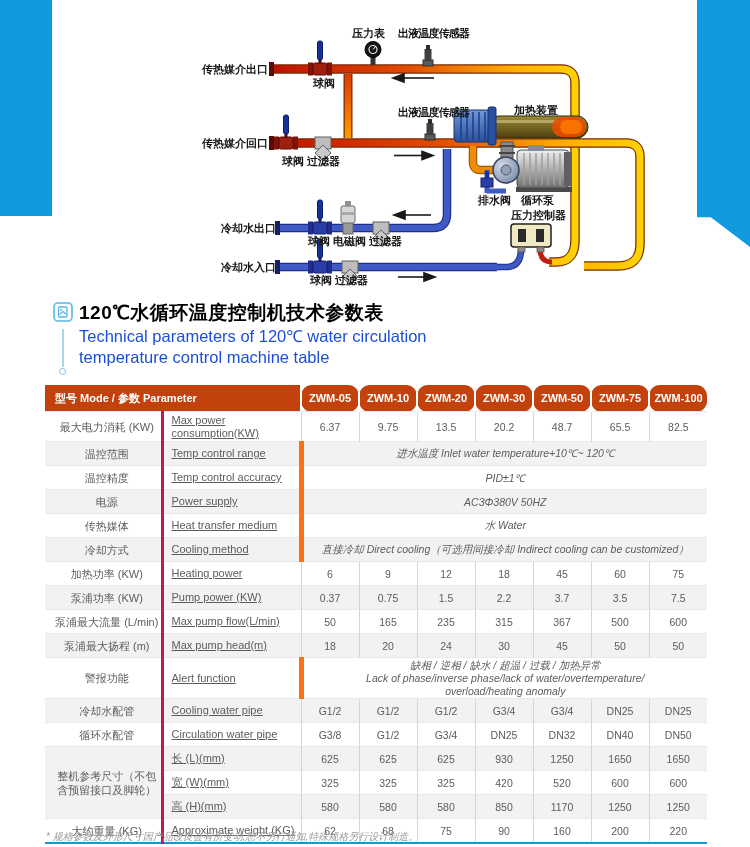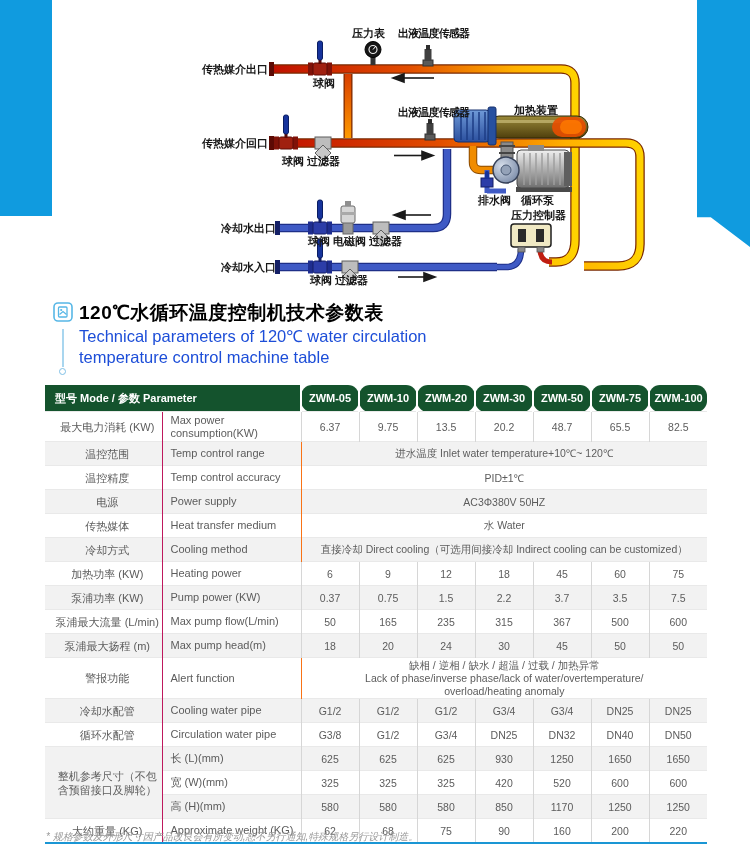--- a/index.html
+++ b/index.html
@@ -15,29 +15,29 @@
   
   .title-block{position:absolute;left:53px;top:300px;}
   .title-icon{position:absolute;left:0;top:2px;width:20px;height:20px;}
   .vline{position:absolute;left:9px;top:29px;width:2px;height:38px;background:#a9d6ef;}
   .vdot{position:absolute;left:6px;top:68px;width:5px;height:5px;border:1.5px solid #7fc0e6;border-radius:50%;background:#fff;}
   .title-zh{position:absolute;left:26px;top:0;width:600px;font-size:19px;font-weight:bold;color:#000000;letter-spacing:.5px;white-space:nowrap;}
   .title-en{position:absolute;left:26px;top:26px;width:600px;font-size:16.5px;color:#1d4ed8;line-height:21px;}
   
   .spec-table{position:absolute;left:45px;top:385px;width:662px;border-collapse:collapse;table-layout:fixed;
     border-bottom:2px solid #1a96d4;font-size:11px;color:#5c5c5c;}
-  .spec-table th{background:#14532d;color:#fff;font-weight:bold;height:26px;font-size:11px;padding:0;}
+  .spec-table th{background:#c2410c;color:#fff;font-weight:bold;height:26px;font-size:11px;padding:0;}
   .spec-table th.ph{text-align:left;padding-left:10px;}
   .spec-table th.mh{border-left:2px solid #fff;text-align:center;border-radius:11px;}
   .spec-table td{padding:0;border-top:1px solid #e9e9e9;height:23px;vertical-align:middle;}
   .spec-table tbody tr:nth-child(even){background:#f2f2f2;}
   td.zh{text-align:center;padding-left:8px;line-height:14px;}
-  td.en{text-align:left;padding-left:8px;border-left:1px solid #be185d;line-height:13px;}
+  td.en{text-align:left;padding-left:8px;border-left:3px solid #be185d;line-height:13px;text-decoration:underline;}
   td.v{text-align:center;border-left:1px solid #d6d6d6;font-size:10.5px;}
-  td.sp{text-align:center;border-left:1px solid #f97316;font-size:10.5px;}
+  td.sp{text-align:center;border-left:5px solid #f97316;font-size:10.5px;font-style:italic;}
   tr.h1 td{height:29px;}
   tr.ha td{height:40px;}
   .alert-lines div{line-height:13px;font-size:10.5px;text-align:center;}
   
   .footnote{position:absolute;left:46px;top:830px;font-size:10px;color:#9a9a9a;font-style:italic;}
 </style>
 </head>
 <body>
 
 <div class="page">

